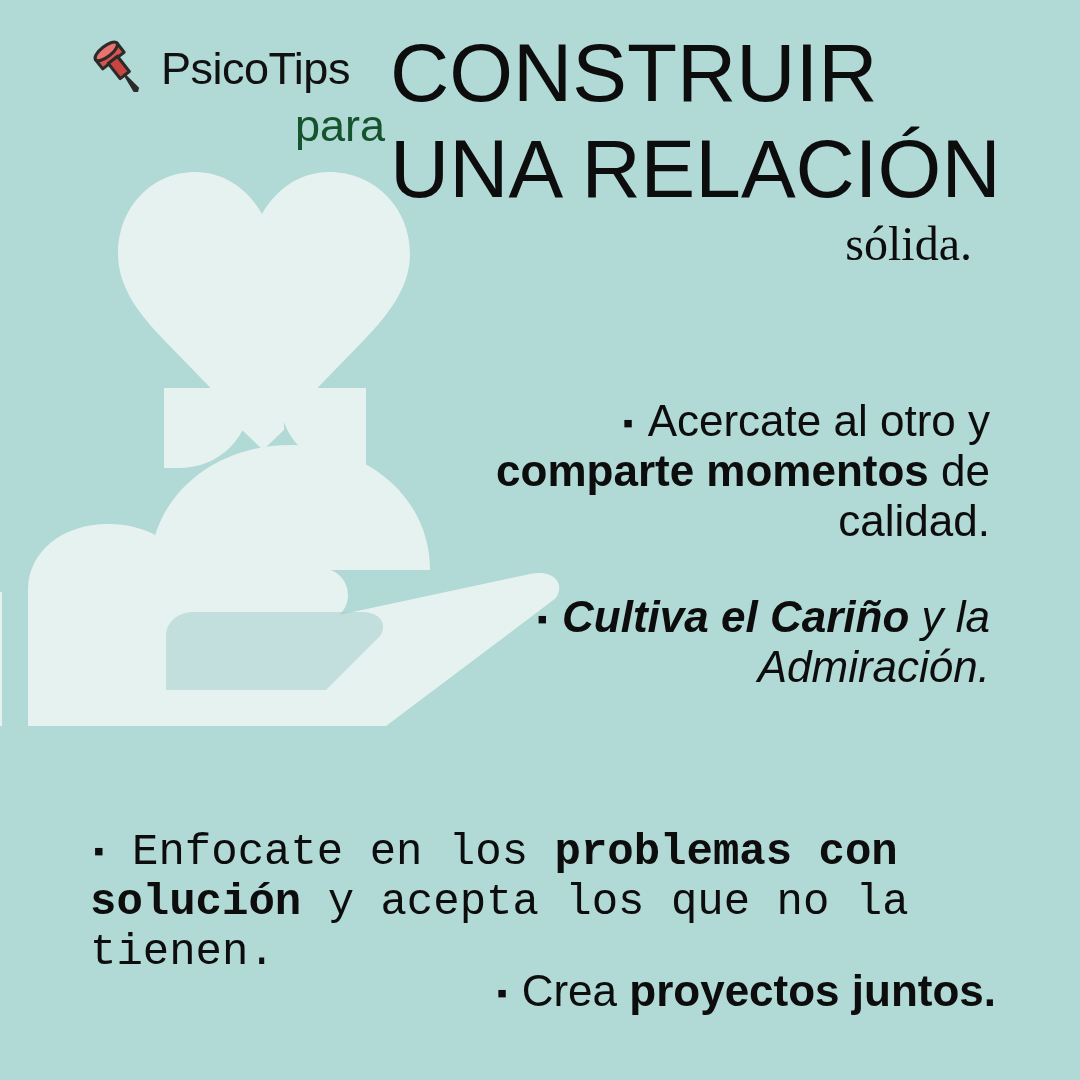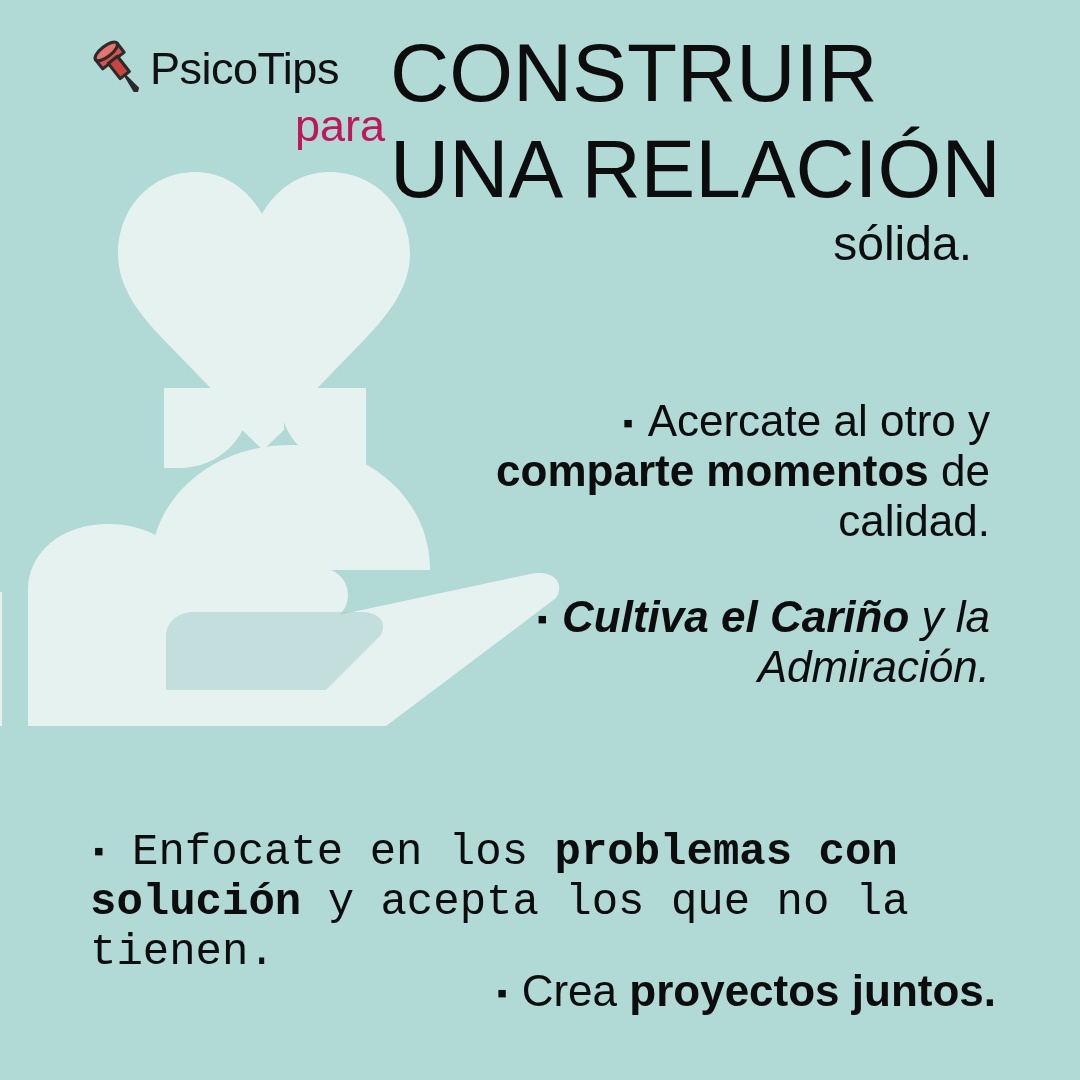--- a/index.html
+++ b/index.html
@@ -44,42 +44,42 @@
     position: absolute;
     left: 90px;
     top: 36px;
     width: 300px;
     text-align: right;
   }
   #brand-row {
     display: flex;
     align-items: center;
     justify-content: flex-start;
-    gap: 2px;
+    gap: 13px;
   }
   #pin-icon {
     width: 62px;
     height: 62px;
     flex: 0 0 auto;
     margin-left: -4px;
     margin-top: 2px;
   }
   #brand-name {
     font-size: 45px;
     font-weight: 400;
     color: #111111;
     letter-spacing: -0.5px;
     line-height: 1;
     white-space: nowrap;
   }
   #brand-para {
     display: block;
     font-size: 45px;
     font-weight: 300;
-    color: #be185d;
+    color: #14532d;
     line-height: 1.05;
     margin-top: 2px;
     padding-right: 5px;
   }
 
   #title-block {
     position: absolute;
     left: 390px;
     top: 34px;
     width: 600px;
@@ -99,20 +99,21 @@
   }
   #title-solida {
     display: block;
     text-align: right;
     font-size: 48px;
     font-weight: 300;
     color: #0d0d0d;
     line-height: 1;
     margin-top: 12px;
     padding-right: 18px;
+    font-family: Liberation Serif, serif;
   }
 
   
   #tips {
     position: absolute;
     left: 0;
     top: 0;
     width: 1080px;
     height: 1080px;
   }

